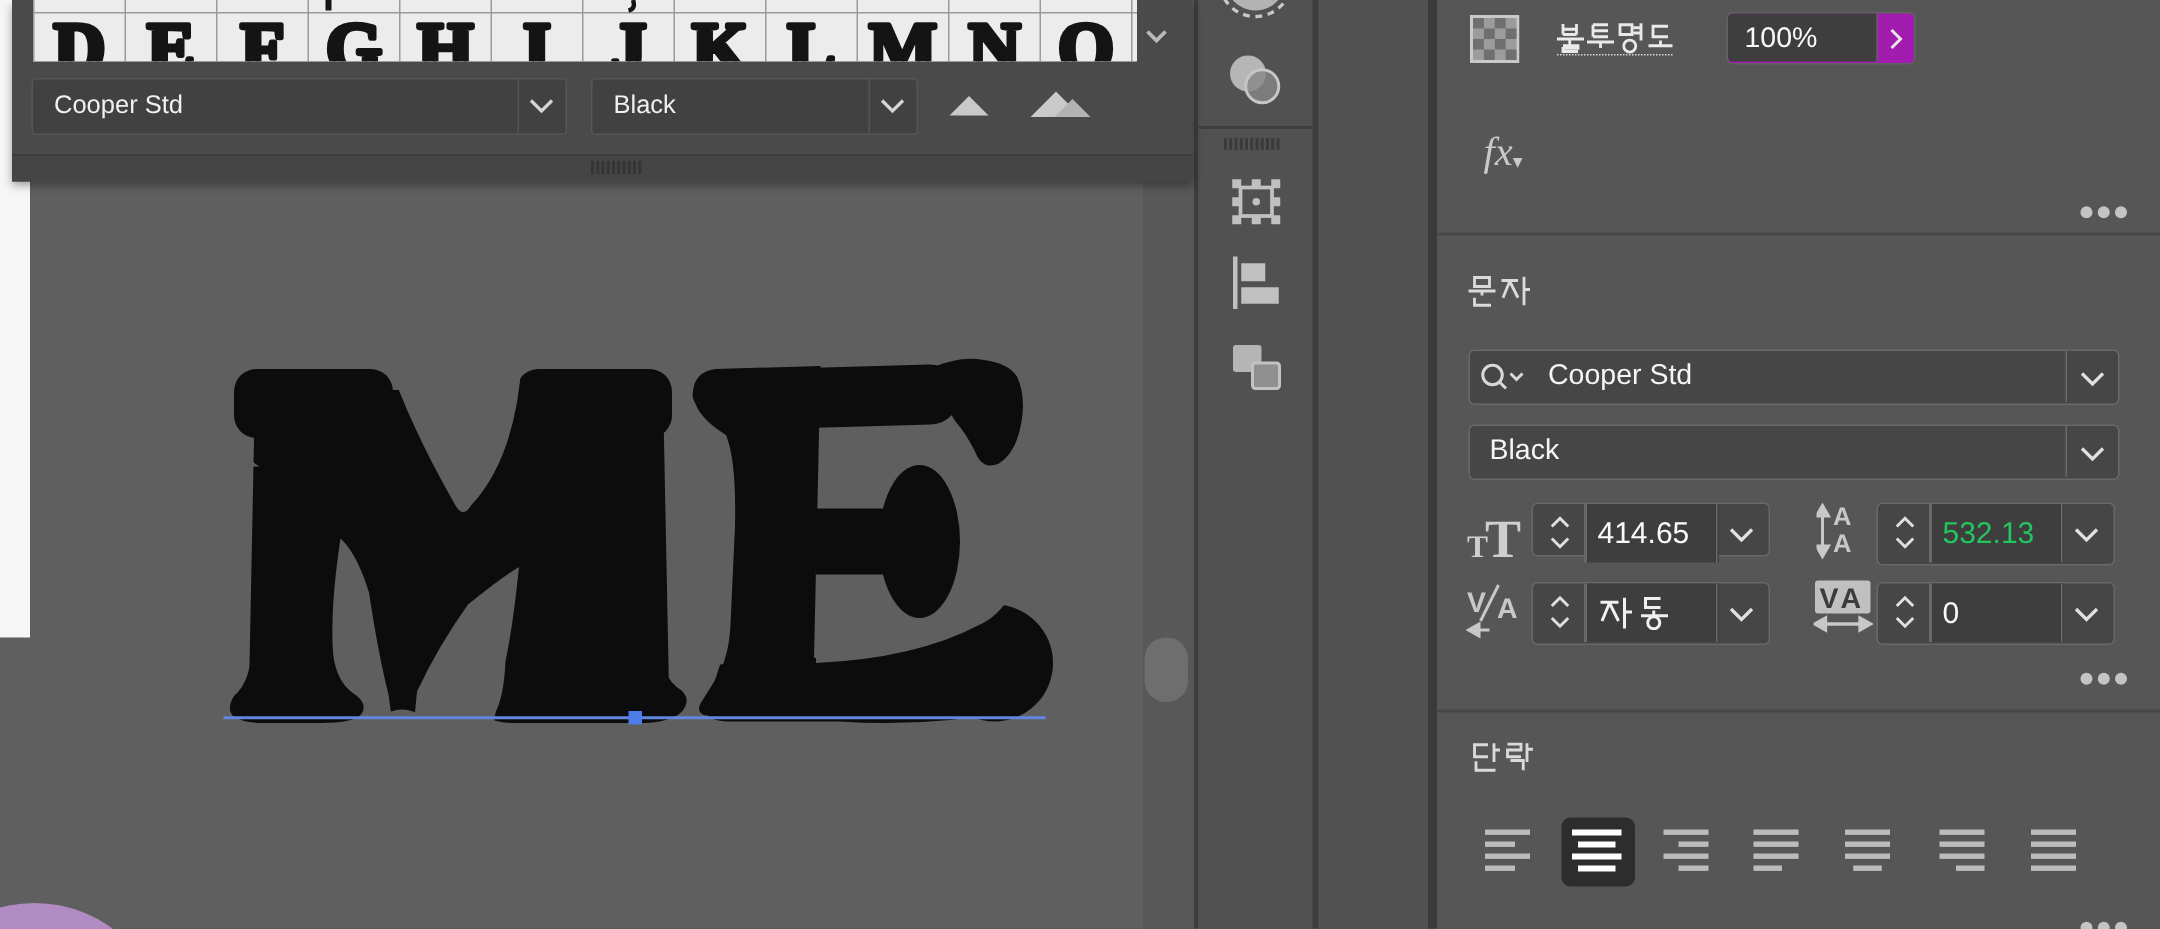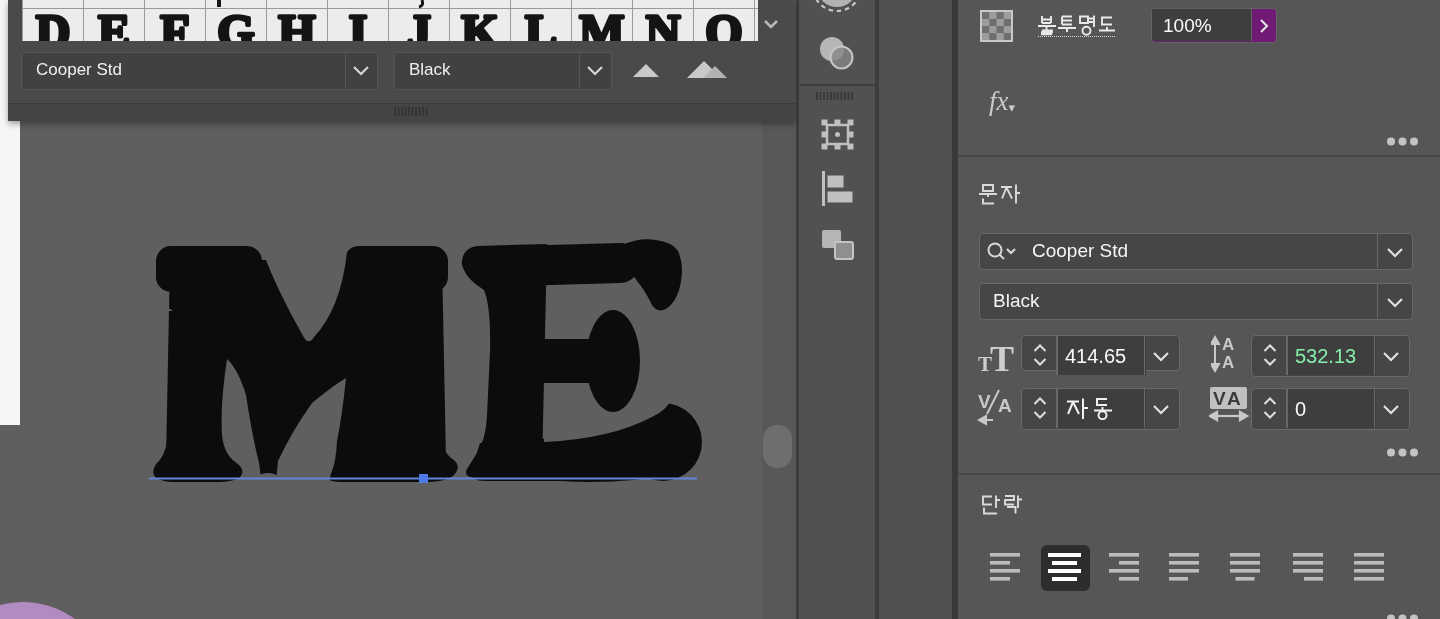--- a/index.html
+++ b/index.html
@@ -222,21 +222,21 @@
       <path d="M3,1.5 H11 V8 H3 Z M17,0.5 V12 M12,3.5 H17 M12,7 H17"></path>
       <circle cx="9.5" cy="15.7" r="4"></circle>
     </g>
     <g transform="translate(60,0)">
       <path d="M15,2.5 H5 V9.5 H15 M10,12 V15 M2,15.5 H18"></path>
     </g>
   </g>
 </svg>
 <div class="abs" style="left:1038px;top:36px;width:77px;height:0;border-bottom:1.5px dotted #d8d8d8;"></div>
 
-<div class="abs" style="left:1151px;top:8px;width:126px;height:35px;background:#701a75;border:1.5px solid #636363;border-radius:4px;box-sizing:border-box;">
+<div class="abs" style="left:1151px;top:8px;width:126px;height:35px;background:#a21caf;border:1.5px solid #636363;border-radius:4px;box-sizing:border-box;">
   <div style="position:absolute;left:0;top:0;width:99px;height:32px;background:#3e3e3e;border-radius:3px 0 0 3px;"></div>
   <div style="position:absolute;right:24px;top:0;width:1.5px;height:32px;background:#636363;"></div>
   <div style="position:absolute;left:11px;top:6px;color:#fafafa;font-size:19px;">100%</div>
   <svg style="position:absolute;right:4px;top:9px;" width="16" height="16">
       <path d="M5,2 L11,8 L5,14" stroke="#e8e8e8" stroke-width="2" fill="none"></path>
     </svg>
 </div>
 
 <div class="abs" style="left:989px;top:76px;color:#c9c9c9;font-size:27px;font-style:italic;font-family:'Liberation Serif';margin-top:10px;">fx<span style="font-size:13px;font-style:normal;position:relative;top:2px;color:#c9c9c9;">▾</span></div>
 
@@ -313,21 +313,21 @@
 </svg>
 
 <div class="abs spin" style="left:1251px;top:335px;width:159px;height:42px;background:#464646;border:1.5px solid #696969;border-radius:4px;box-sizing:border-box;">
   <div style="position:absolute;left:35px;top:0;width:89px;height:39px;background:#3e3e3e;"></div>
   <div style="position:absolute;left:34px;top:0;width:1.5px;height:39px;background:#696969;"></div>
   <div style="position:absolute;right:34px;top:0;width:1.5px;height:39px;background:#696969;"></div>
   <svg style="position:absolute;left:9px;top:6px;" width="18" height="28">
       <path d="M3.5,9 L9,3.5 L14.5,9" stroke="#dedede" stroke-width="2" fill="none"></path>
       <path d="M3.5,17 L9,22.5 L14.5,17" stroke="#dedede" stroke-width="2" fill="none"></path>
     </svg>
-  <div style="position:absolute;left:43px;top:9px;color:#86efac;font-size:20px;">532.13</div>
+  <div style="position:absolute;left:43px;top:9px;color:#22c55e;font-size:20px;">532.13</div>
   <svg style="position:absolute;right:8px;top:14px;" width="20" height="14">
       <path d="M3,3 L10,10 L17,3" stroke="#e0e0e0" stroke-width="2.2" fill="none"></path>
     </svg>
 </div>
 
 <svg class="abs" style="left:977px;top:388px;" width="42" height="38" viewBox="0 0 42 38">
   <g fill="#c8c8c8" font-family="'Liberation Sans'" font-weight="bold" font-size="19">
     <text x="1" y="20">V</text>
       <text x="21" y="24">A</text>
   </g>

